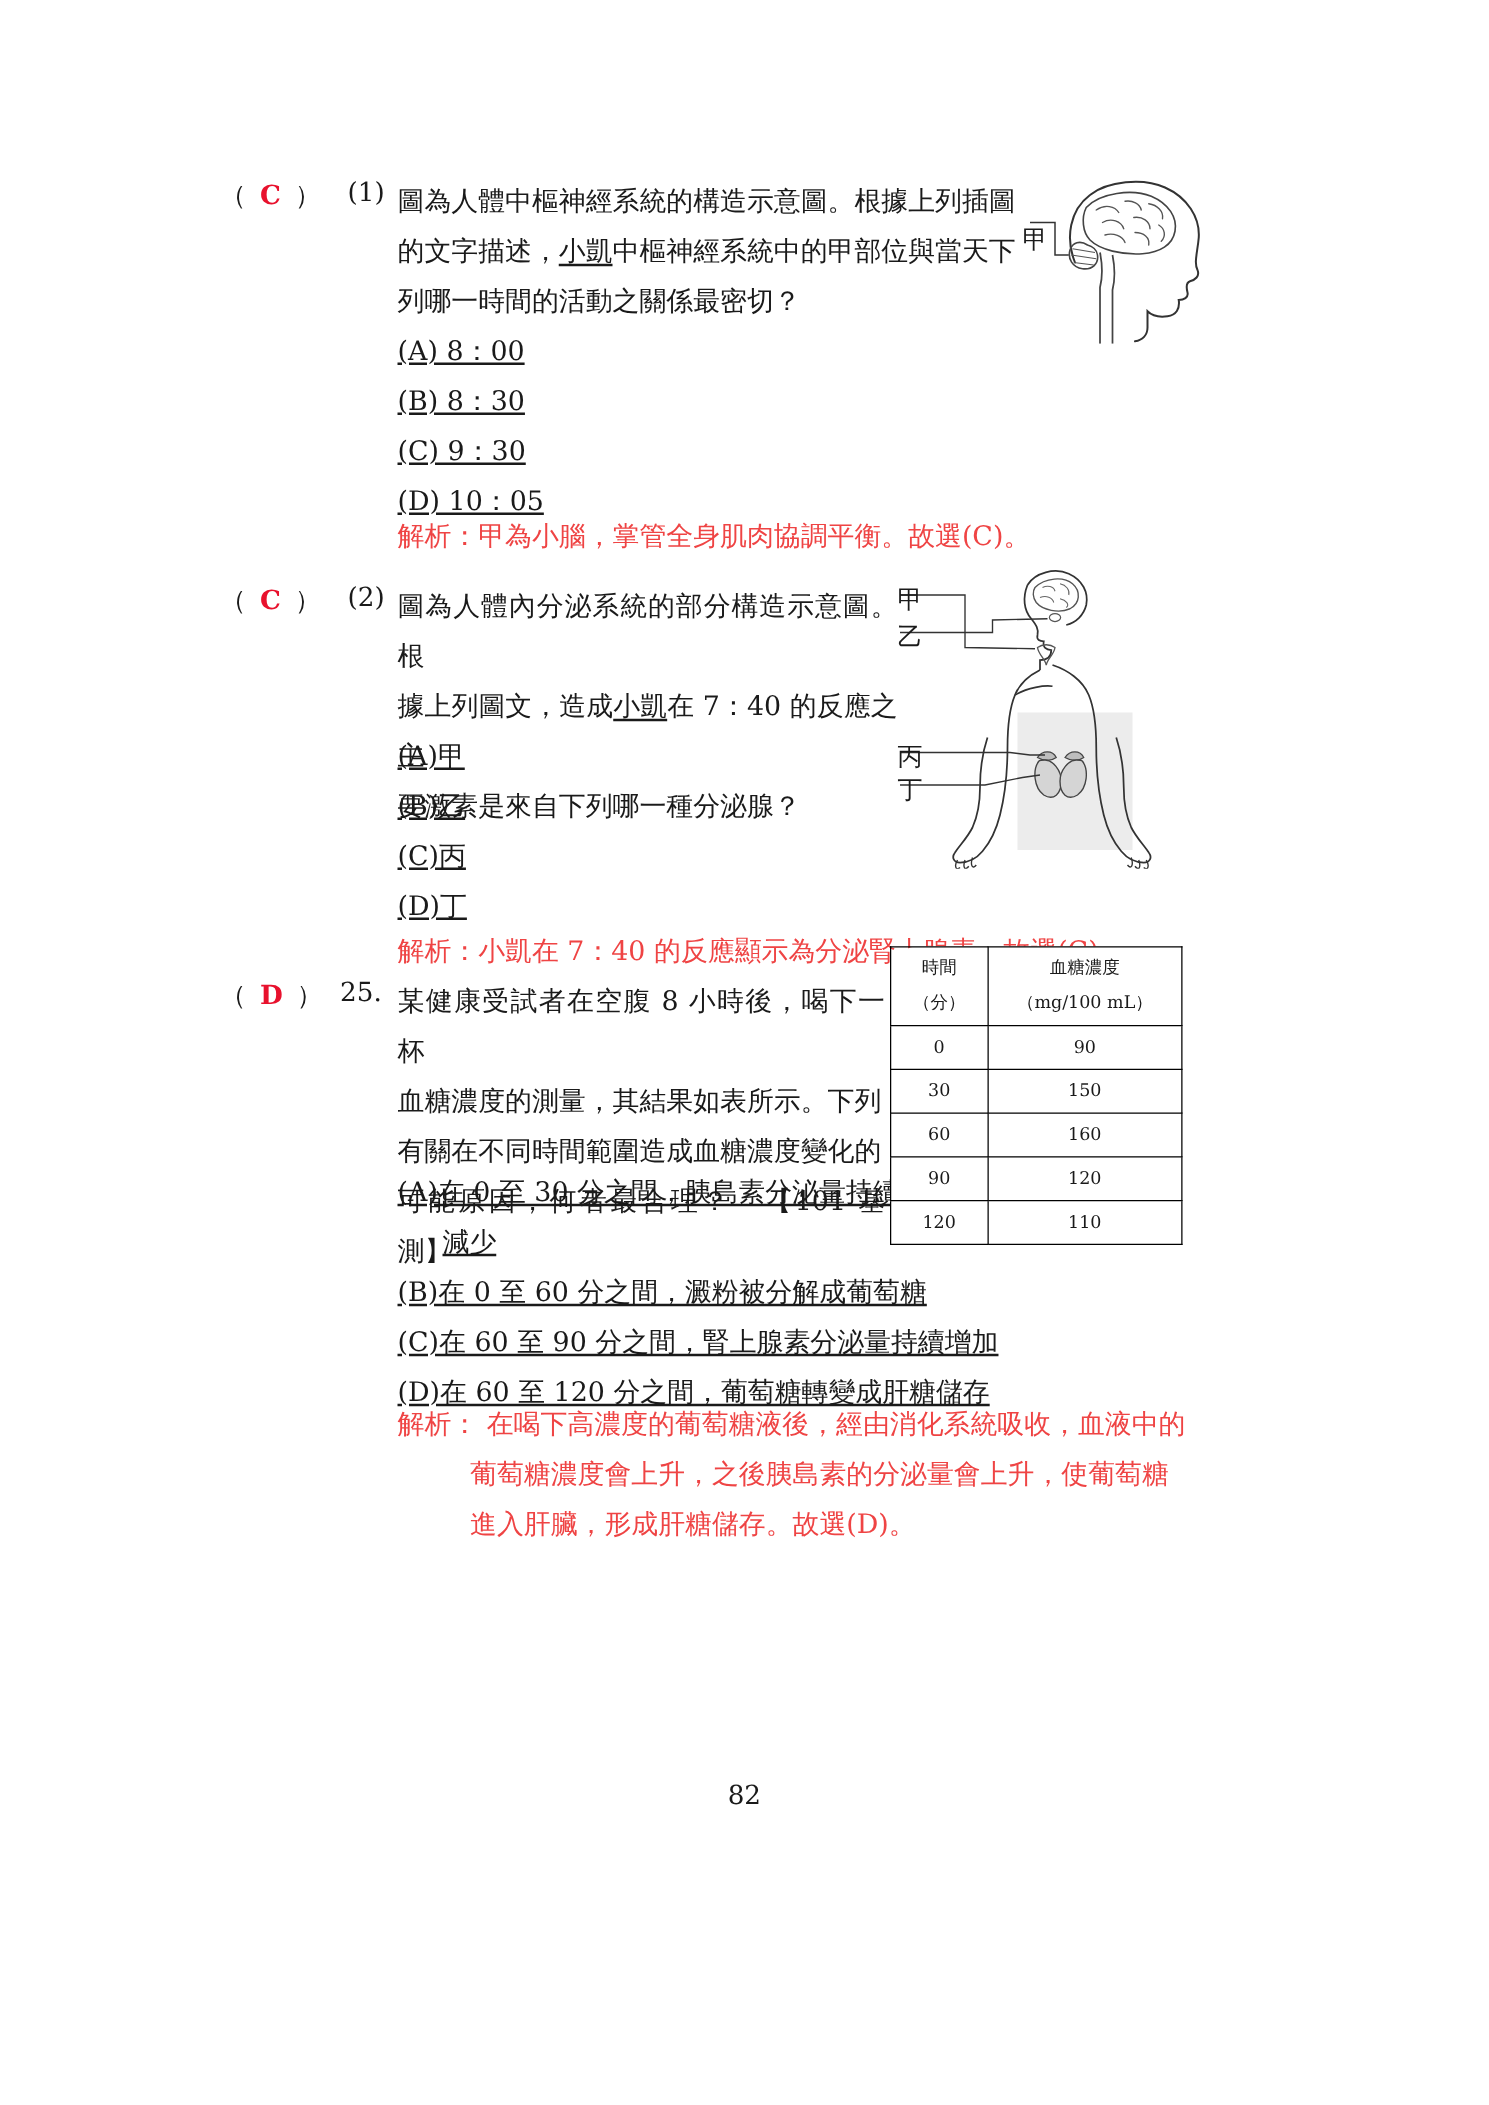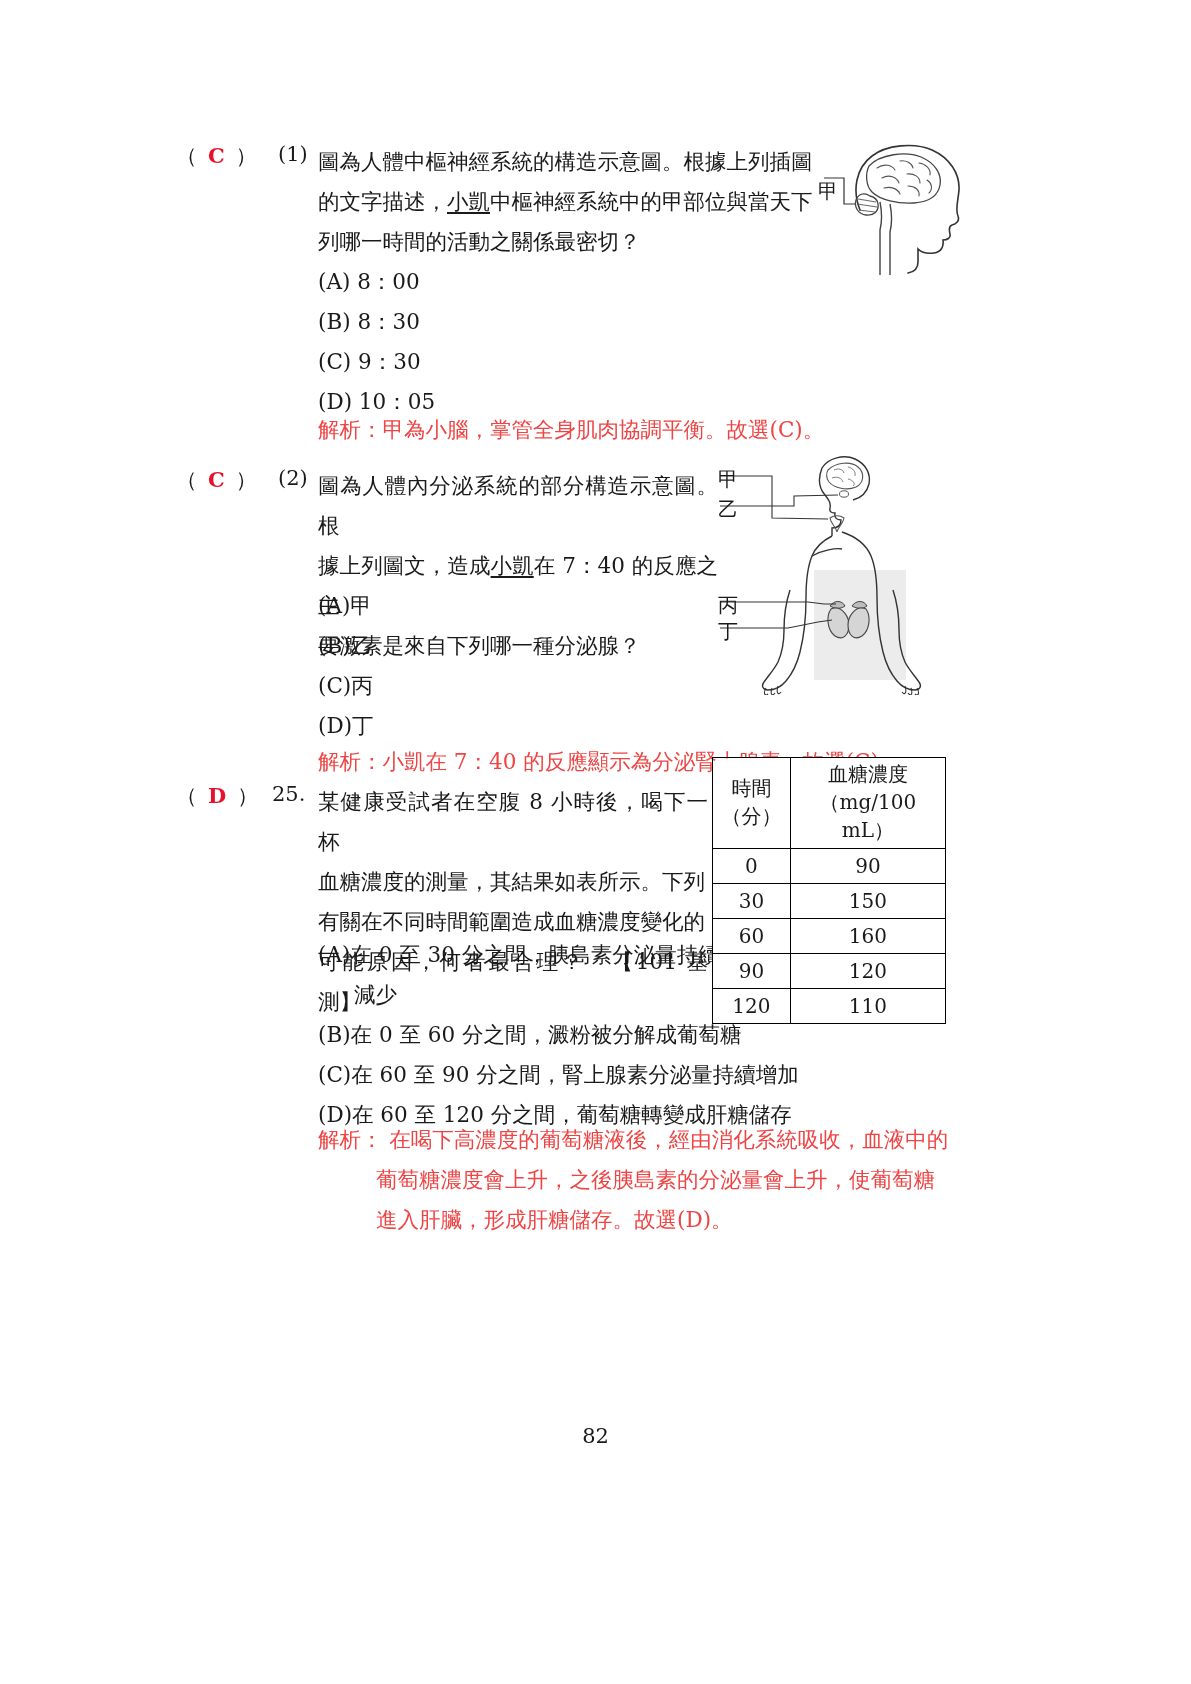--- a/index.html
+++ b/index.html
@@ -39,40 +39,40 @@
     text-align: justify;
   }
   .qbody p { margin: 0; }
 
   .opt {
     position: absolute;
     font-size: 21.5px;
     line-height: 40px;
     white-space: nowrap;
   }
-  .opt p { margin:0; }
+  .opt p { margin:0;text-decoration:underline; }
 
   .expl {
     position: absolute;
     color: #ef4444;
     font-size: 21.5px;
     line-height: 40px;
   }
   .expl p { margin: 0; }
 
   .u { text-decoration: underline; text-underline-offset: 3px; }
 
   
   .gtable {
     position: absolute;
     left: 712px;
     top: 757px;
     width: 234px;
     border-collapse: collapse;
-    font-size: 20px;
+    font-size: 14px;
     background: #fff;
     border-radius: 23px;
   }
   .gtable td, .gtable th {
     border: 1.6px solid #000;
     text-align: center;
     font-weight: normal;
     padding: 3px 2px;
     line-height: 28px;
   }

